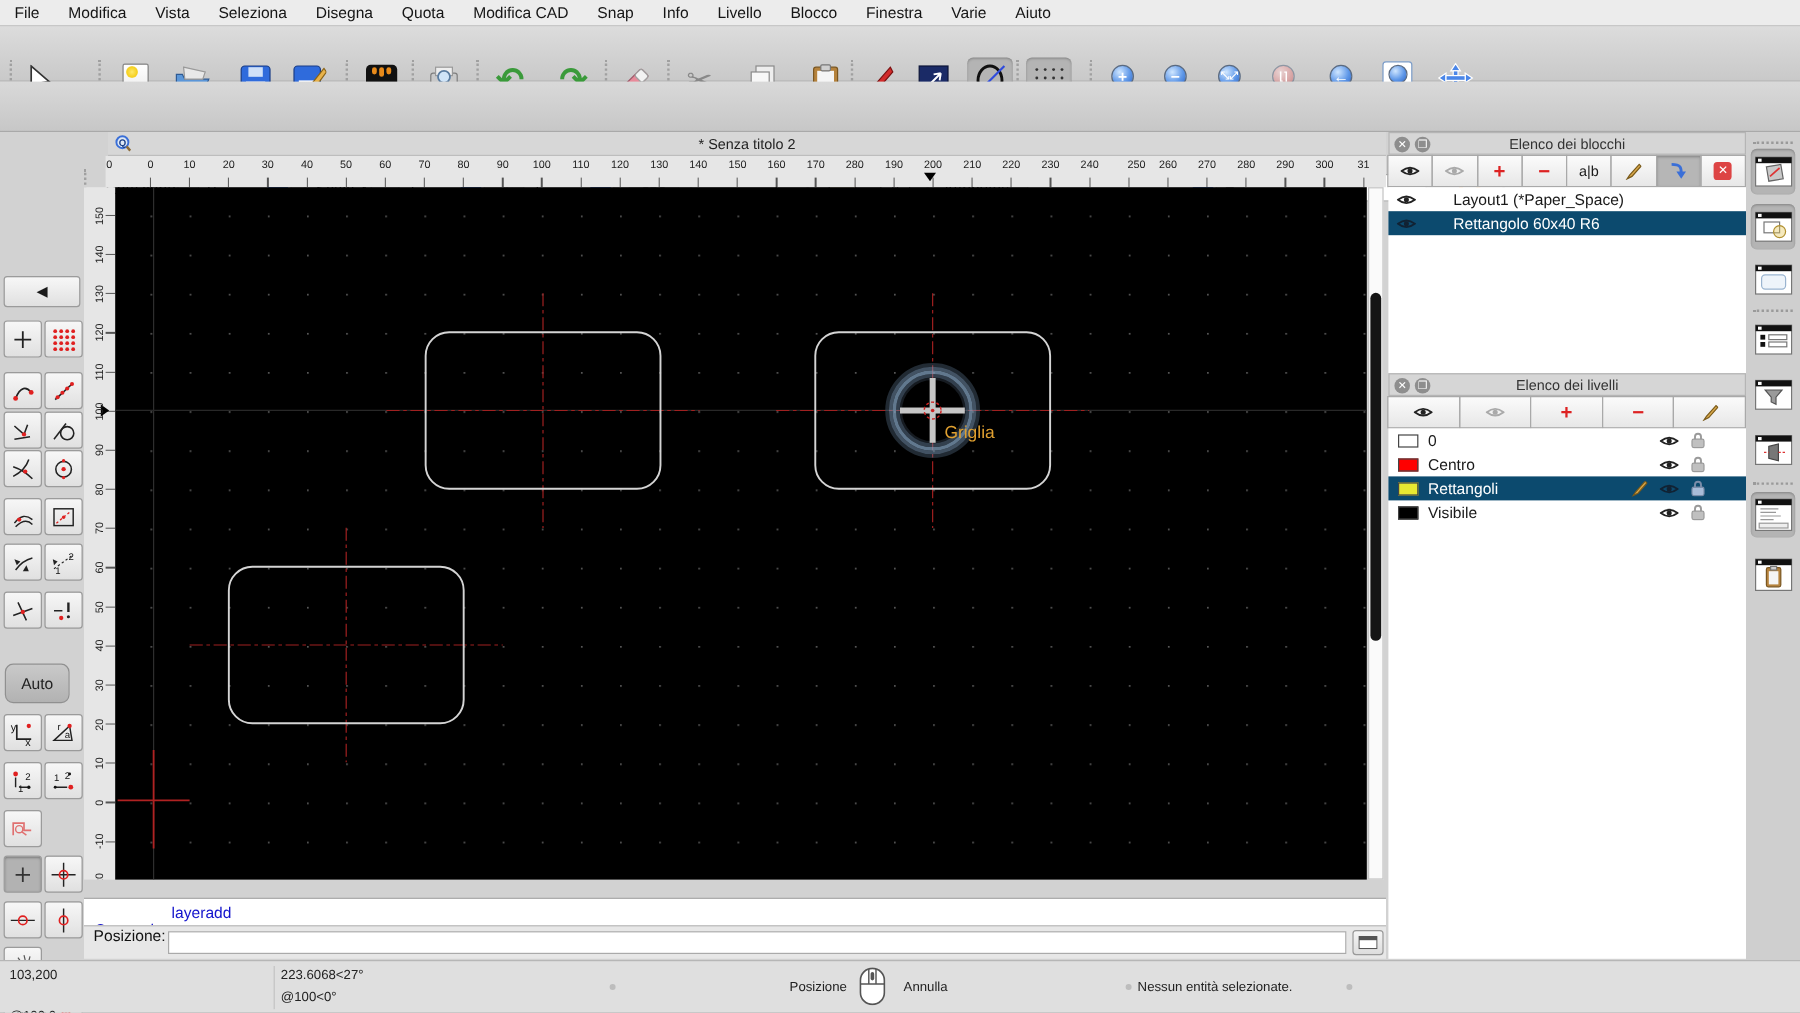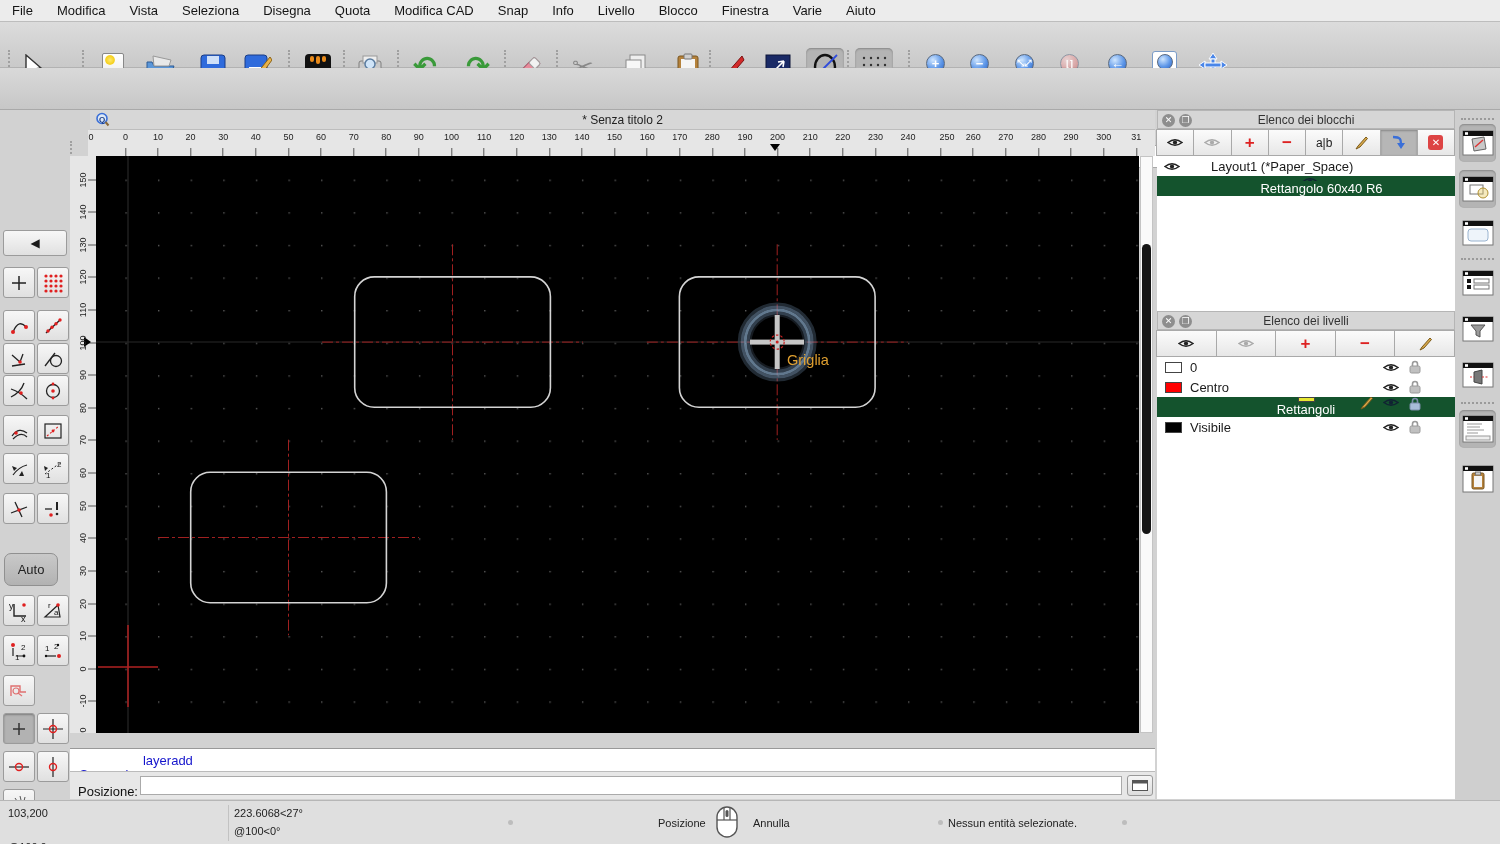--- a/index.html
+++ b/index.html
@@ -69,42 +69,42 @@
   .hstrip{left:96px;top:733px;width:1059px;height:16px;background:#dedede;}
   .htrack{position:absolute;left:0;top:2px;width:1004px;height:12px;background:#f3f3f3;border:1px solid #c6c6c6;border-radius:6px;}
   .hthumb{position:absolute;left:214px;top:2px;width:665px;height:8px;background:#4c4c4c;border-radius:4px;}
   .zoomlab{position:absolute;right:3px;top:0px;font-size:12px;color:#111;}
 
   
   .cmdrow{left:70px;top:748px;width:1085px;height:23px;background:#fff;border-top:1px solid #999;
           font-size:13px;color:#1414cc;display:flex;align-items:center;padding-left:8px;}
   .cmdrow .it{font-style:italic;margin-right:5px;margin-top:28px;}
   .posrow{left:70px;top:771px;width:1085px;height:28px;background:#e7e7e7;border-top:1px solid #bbb;
-          font-size:13px;color:#111;display:flex;align-items:flex-end;padding-left:8px;}
+          font-size:13px;color:#111;display:flex;align-items:flex-start;padding-left:8px;}
   .posinput{position:absolute;left:70px;top:4px;width:982px;height:19px;background:#fff;border:1px solid #aaa;}
   .posbtn{position:absolute;left:1057px;top:3px;width:26px;height:21px;background:linear-gradient(#f5f5f5,#ddd);
           border:1px solid #999;border-radius:3px;display:flex;align-items:center;justify-content:center;}
 
   
   .status{left:0;top:800px;width:1500px;height:44px;background:#dfdfdf;border-top:1px solid #b6b6b6;font-size:11px;color:#222;}
   .status .vline{position:absolute;left:228px;top:4px;height:36px;border-left:1px solid #c2c2c2;}
   .dot{position:absolute;width:5px;height:5px;border-radius:50%;background:#bdbdbd;}
 
   
   .panel-h{position:absolute;width:298px;height:19px;background:#d6d6d6;border:1px solid #b5b5b5;
            font-size:12px;color:#333;display:flex;align-items:center;justify-content:center;}
   .wbtn{position:absolute;top:3px;width:13px;height:13px;border-radius:50%;background:#8e8e8e;color:#fff;
         font-size:9px;line-height:13px;text-align:center;}
   .ptools{position:absolute;width:298px;height:27px;background:#e2e2e2;display:flex;}
   .pbtn{flex:1;border:1px solid #a9a9a9;margin-left:-1px;background:linear-gradient(#fbfbfb,#e7e7e7);
         display:flex;align-items:center;justify-content:center;font-size:12px;}
   .pbtn.on{background:#b6b6b6;box-shadow:inset 0 1px 2px rgba(0,0,0,.25);}
   .plist{position:absolute;width:298px;background:#fff;font-size:13px;}
   .prow{position:relative;height:20px;display:flex;align-items:center;}
-  .prow.sel{background:#14532d;color:#fff;flex-direction:column;}
+  .prow.sel{background:#0c4a6e;color:#fff;}
   .swatch{width:17px;height:11px;border:1px solid #444;margin-right:8px;}
   .red{color:#d22;font-weight:bold;}
   .plus{font-size:17px;} .minus{font-size:17px;}
 
   
   .rstrip{left:1455px;top:110px;width:45px;height:690px;background:#cfcfcf;}
   .ribtn{position:absolute;left:4px;width:37px;height:38px;display:flex;align-items:center;justify-content:center;}
   .ribtn.on{background:#b4b4b4;border-radius:5px;box-shadow:inset 0 1px 2px rgba(0,0,0,.25);}
   .dotsep{position:absolute;left:6px;width:33px;border-top:2px dotted #9a9a9a;}
   svg{display:block;}

